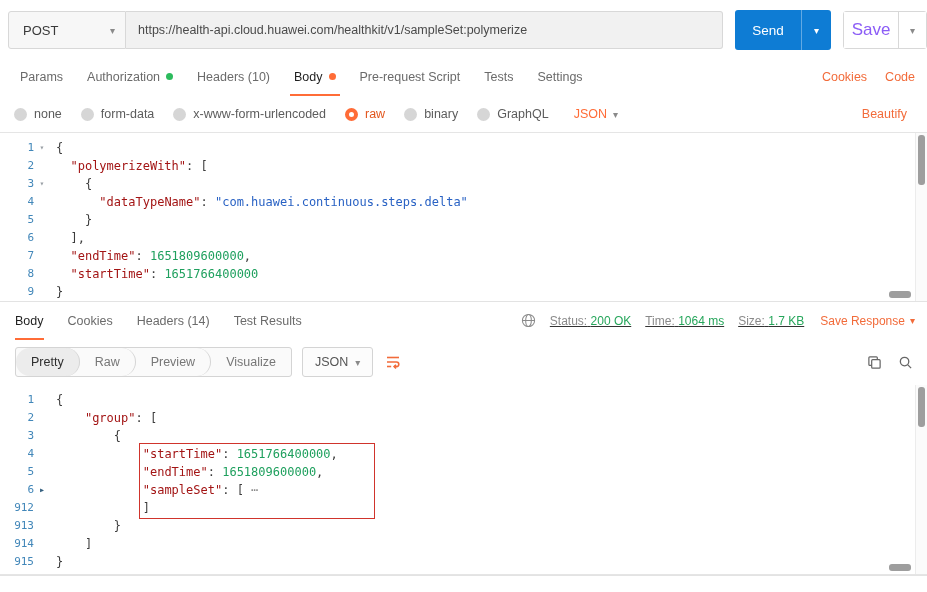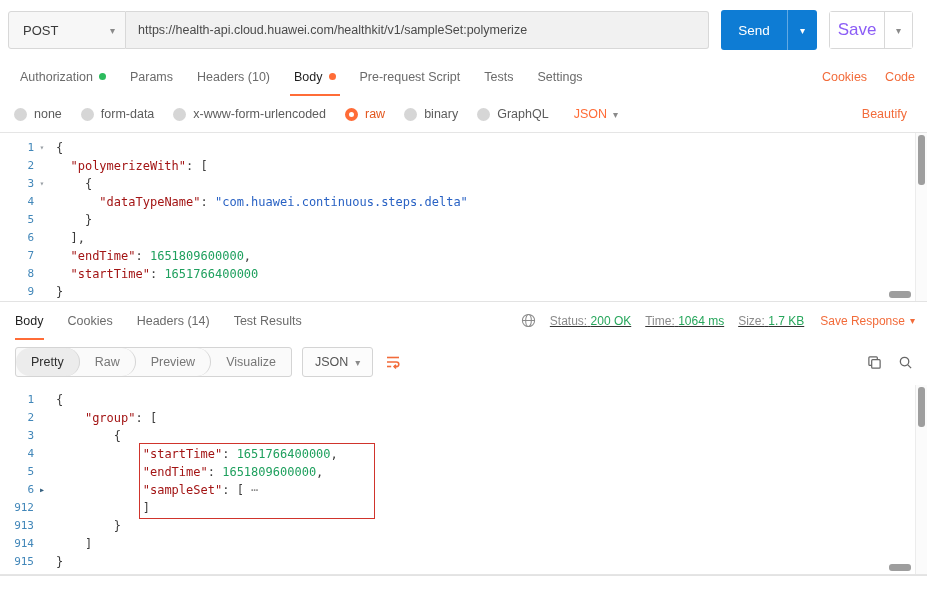--- a/index.html
+++ b/index.html
@@ -1,20 +1,20 @@
 <!DOCTYPE html>
 <html><head>
 <meta charset="utf-8">
 <style>
   * { margin:0; padding:0; box-sizing:border-box; }
   html,body { width:927px; height:592px; overflow:hidden; background:#fff;
     font-family:"Liberation Sans", sans-serif; font-size:12.5px; color:#333; }
 
   
-  .topbar { display:flex; align-items:center; padding:10px 14px 8px 8px; }
+  .topbar { display:flex; align-items:center; padding:10px 0 8px 8px; }
   .method-select { width:118px; height:38px; background:#f7f7f7; border:1px solid #d8d8d8;
     border-radius:3px 0 0 3px; display:flex; align-items:center; justify-content:space-between;
     padding:0 10px 0 14px; font-size:13px; color:#3a3a3a; cursor:pointer; }
   .caret { color:#8a8a8a; font-size:10px; }
   .url-field { flex:1; height:38px; background:#f1f1f1; border:1px solid #d8d8d8; border-left:none;
     border-radius:0 3px 3px 0; display:flex; align-items:center; padding:0 12px; color:#4a4a4a;
     font-size:12.5px;text-align:center; }
   .send-group { display:flex; margin-left:12px; }
   .btn-send { height:40px; width:66px; background:#0e7cd4; color:#fff; border:none;
     border-radius:3px 0 0 3px; font-size:13.5px; font-family:inherit; cursor:pointer; }
@@ -108,22 +108,22 @@
     <button class="btn-send-caret">▾</button>
   </div>
   <div class="save-group">
     <button class="btn-save">Save</button>
     <button class="btn-save-caret">▾</button>
   </div>
 </div>
 
 <div class="req-tabs">
   <div id="request-tabs-list" style="display:flex;">
+      <div class="rtab"><span>Params</span></div>
       <div class="rtab"><span>Authorization</span><span class="dot green"></span></div>
-      <div class="rtab"><span>Params</span></div>
       <div class="rtab"><span>Headers (10)</span></div>
       <div class="rtab active"><span>Body</span><span class="dot orange"></span></div>
       <div class="rtab"><span>Pre-request Script</span></div>
       <div class="rtab"><span>Tests</span></div>
       <div class="rtab"><span>Settings</span></div>
     </div>
   <div class="req-tabs-right">
     <span class="link-orange">Cookies</span>
     <span class="link-orange">Code</span>
   </div>

